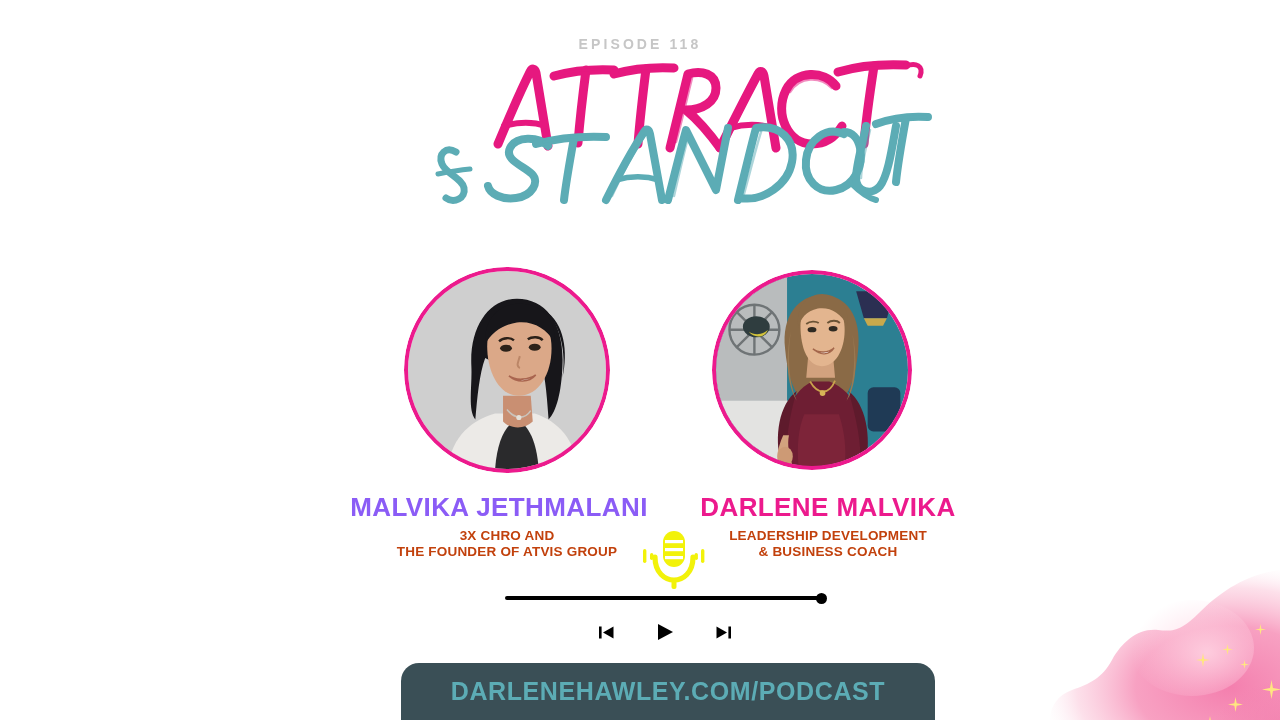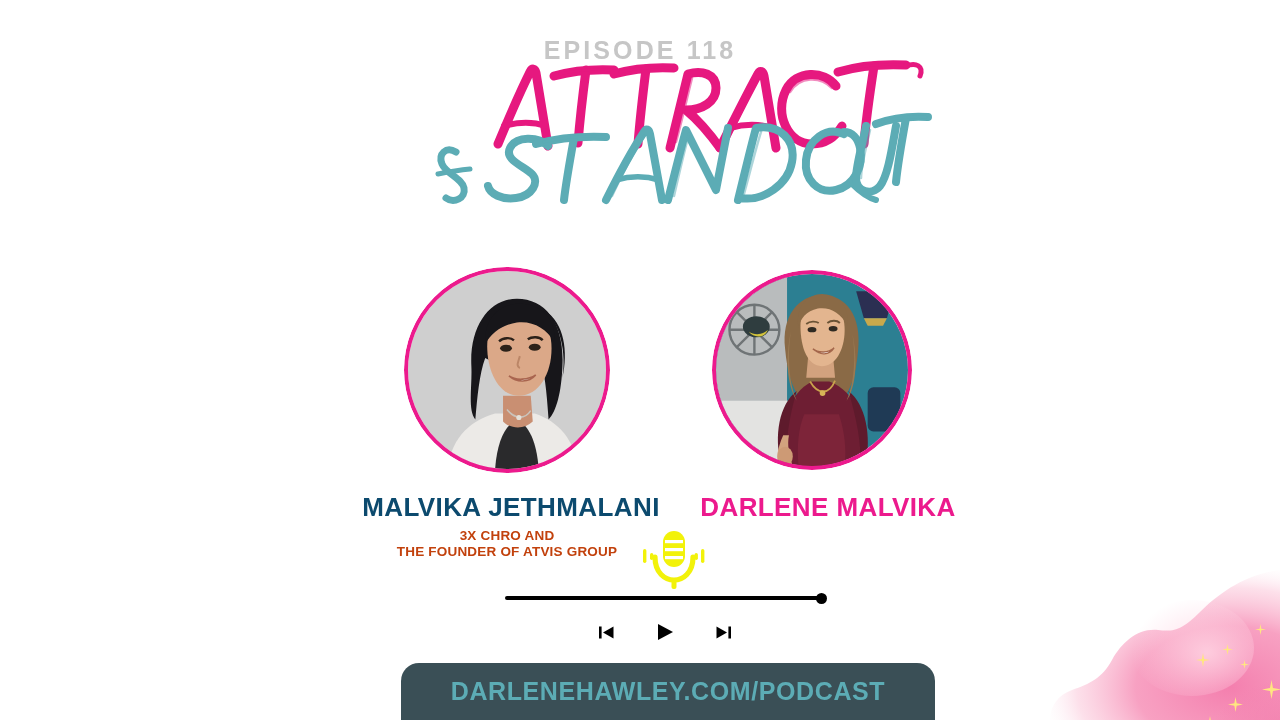--- a/index.html
+++ b/index.html
@@ -27,21 +27,21 @@
     position: absolute;
     pointer-events: none;
   }
 
   
   .episode {
     position: absolute;
     left: 0; right: 0;
     top: 36px;
     text-align: center;
-    font-size: 25px;
+    font-size: 14px;
     font-weight: bold;
     letter-spacing: 3.1px;
     color: #c6c6c6;
   }
 
   
   .logo-wrap {
     position: absolute;
     left: 420px; top: 48px;
     width: 520px; height: 170px;
@@ -74,21 +74,21 @@
 
   
   .guest-name {
     position: absolute;
     text-align: center;
     font-size: 26px;
     font-weight: bold;
     letter-spacing: 0.4px;
     white-space: nowrap;
   }
-  #name-malvika { left: 304px; top: 492px; width: 414px; color: #0c4a6e; }
+  #name-malvika { left: 292px; top: 492px; width: 414px; color: #8b5cf6; }
   #name-darlene { left: 640px; top: 492px; width: 376px; color: #ec1a8d; }
 
   .guest-role {
     position: absolute;
     text-align: center;
     font-size: 13.5px;
     font-weight: bold;
     line-height: 15.5px;
     color: #c2410c;
     letter-spacing: 0.2px;
@@ -375,20 +375,22 @@
       </svg>
     </div>
     <div class="ring"></div>
   </div>
 
   <div class="guest-name" id="name-malvika">MALVIKA JETHMALANI</div>
   <div class="guest-name" id="name-darlene">DARLENE MALVIKA</div>
 
   <div class="guest-role" id="role-malvika">3X CHRO AND
 THE FOUNDER OF ATVIS GROUP</div>
+  <div class="guest-role" id="role-darlene">LEADERSHIP DEVELOPMENT
+&amp; BUSINESS COACH</div>
 
   <div class="mic">
     <svg viewBox="0 0 66 62" xmlns="http://www.w3.org/2000/svg">
       <g fill="#f2f20a">
 
         <rect x="22" y="4" width="22" height="36" rx="11"></rect>
 
         <rect x="24" y="13" width="18" height="3.2" fill="#ffffff"></rect>
         <rect x="24" y="21" width="18" height="3.2" fill="#ffffff"></rect>
         <rect x="24" y="29" width="18" height="3.2" fill="#ffffff"></rect>

